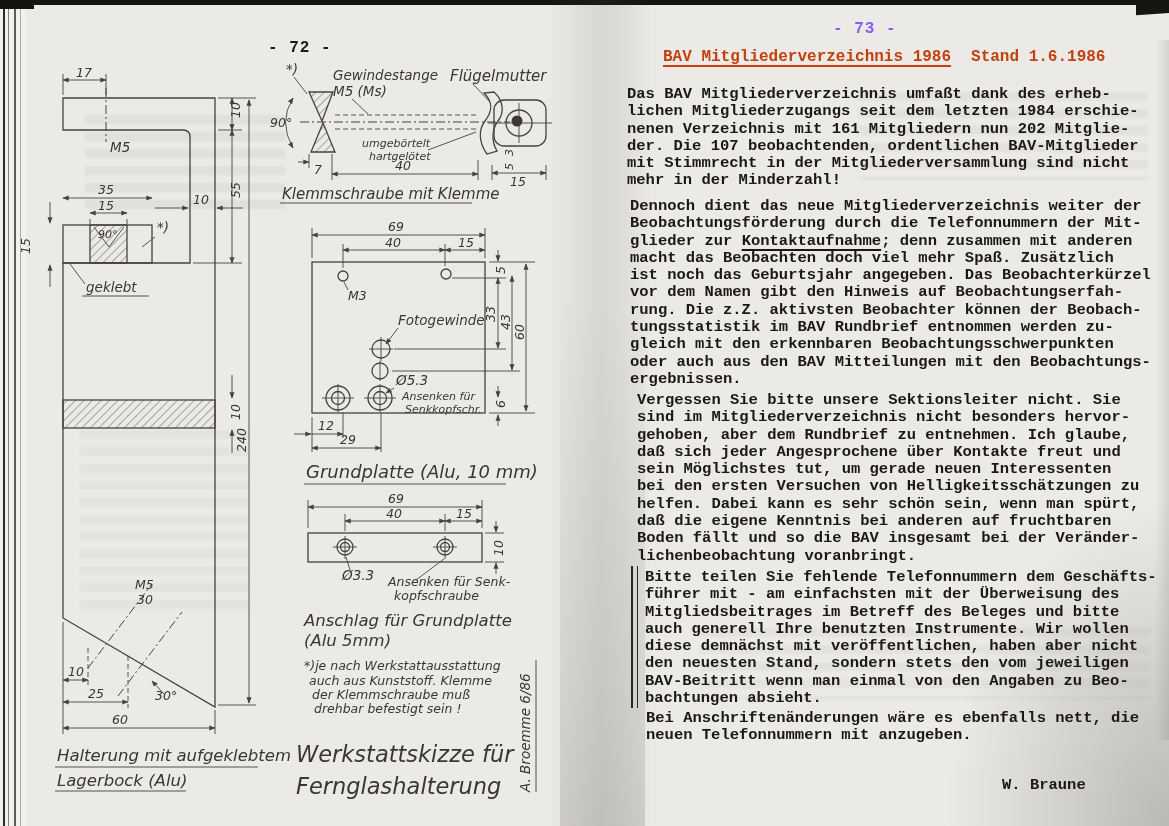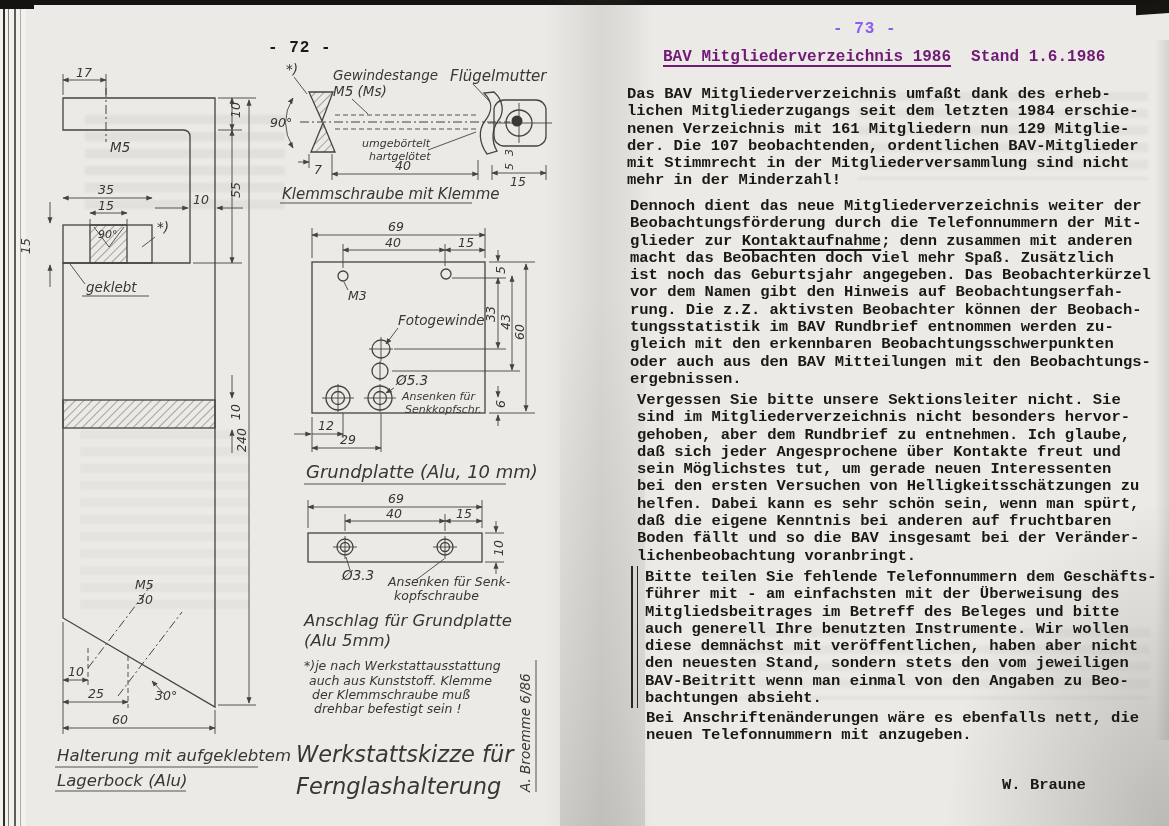--- a/index.html
+++ b/index.html
@@ -19,21 +19,21 @@
           background:radial-gradient(ellipse at 100% 100%,rgba(60,57,52,.28) 0%,rgba(60,57,52,.10) 45%,rgba(60,57,52,0) 72%);}
   .right-edge{position:absolute;right:0;top:40px;width:14px;height:700px;background:linear-gradient(90deg,rgba(80,76,70,0),rgba(80,76,70,.15));}
   .bleed{position:absolute;opacity:.55;filter:blur(1.2px);
          background:repeating-linear-gradient(180deg,rgba(150,145,138,.22) 0 9px,rgba(0,0,0,0) 9px 17px);}
   
   .typew{position:absolute;font-family:"Liberation Mono",monospace;font-weight:700;
          font-size:15.5px;line-height:17.3px;color:#1b1815;white-space:pre;letter-spacing:0;z-index:2;}
   .pagenum{position:absolute;font-family:"Liberation Mono",monospace;font-weight:700;
          font-size:16px;color:#8b5cf6;letter-spacing:1px;z-index:2;}
   .heading{position:absolute;font-family:"Liberation Mono",monospace;font-weight:700;
-         font-size:16px;color:#701a75;white-space:pre;z-index:2;}
+         font-size:16px;color:#c2410c;white-space:pre;z-index:2;}
   .u{text-decoration:underline;text-underline-offset:4px;text-decoration-thickness:1.5px;}
   .head-suffix{margin-left:20px;}
   .emph-rule{position:absolute;left:631px;top:566px;width:4px;height:142px;
          border-left:2px solid #2a2724;border-right:1.5px solid #2a2724;z-index:2;}
   .signature{position:absolute;z-index:2;}
   
   svg.leftpage{position:absolute;left:0;top:0;z-index:2;}
   .draw{stroke:#46433e;fill:none;stroke-width:1.3;}
   .thin{stroke-width:.9;}
   .dash{stroke-dasharray:5 3;stroke-width:.9;}
@@ -308,21 +308,21 @@
       <line class="uline" x1="536" y1="660" x2="536" y2="792"></line>
     </g>
   </svg>
 
   <div class="pagenum" style="left:833px;top:20px;">- 73 -</div>
 
   <div class="heading" style="left:663px;top:48px;"><span class="u">BAV Mitgliederverzeichnis 1986</span><span class="head-suffix">Stand 1.6.1986</span></div>
 
   <div class="typew" style="left:627px;top:86px;">Das BAV Mitgliederverzeichnis umfaßt dank des erheb-
 lichen Mitgliederzugangs seit dem letzten 1984 erschie-
-nenen Verzeichnis mit 161 Mitgliedern nun 129 Mitglie-
+nenen Verzeichnis mit 161 Mitgliedern nun 202 Mitglie-
 der. Die 107 beobachtenden, ordentlichen BAV-Mitglieder
 mit Stimmrecht in der Mitgliederversammlung sind nicht
 mehr in der Minderzahl!</div>
 
   <div class="typew" style="left:637px;top:392px;">Vergessen Sie bitte unsere Sektionsleiter nicht. Sie
 sind im Mitgliederverzeichnis nicht besonders hervor-
 gehoben, aber dem Rundbrief zu entnehmen. Ich glaube,
 daß sich jeder Angesprochene über Kontakte freut und
 sein Möglichstes tut, um gerade neuen Interessenten
 bei den ersten Versuchen von Helligkeitsschätzungen zu

